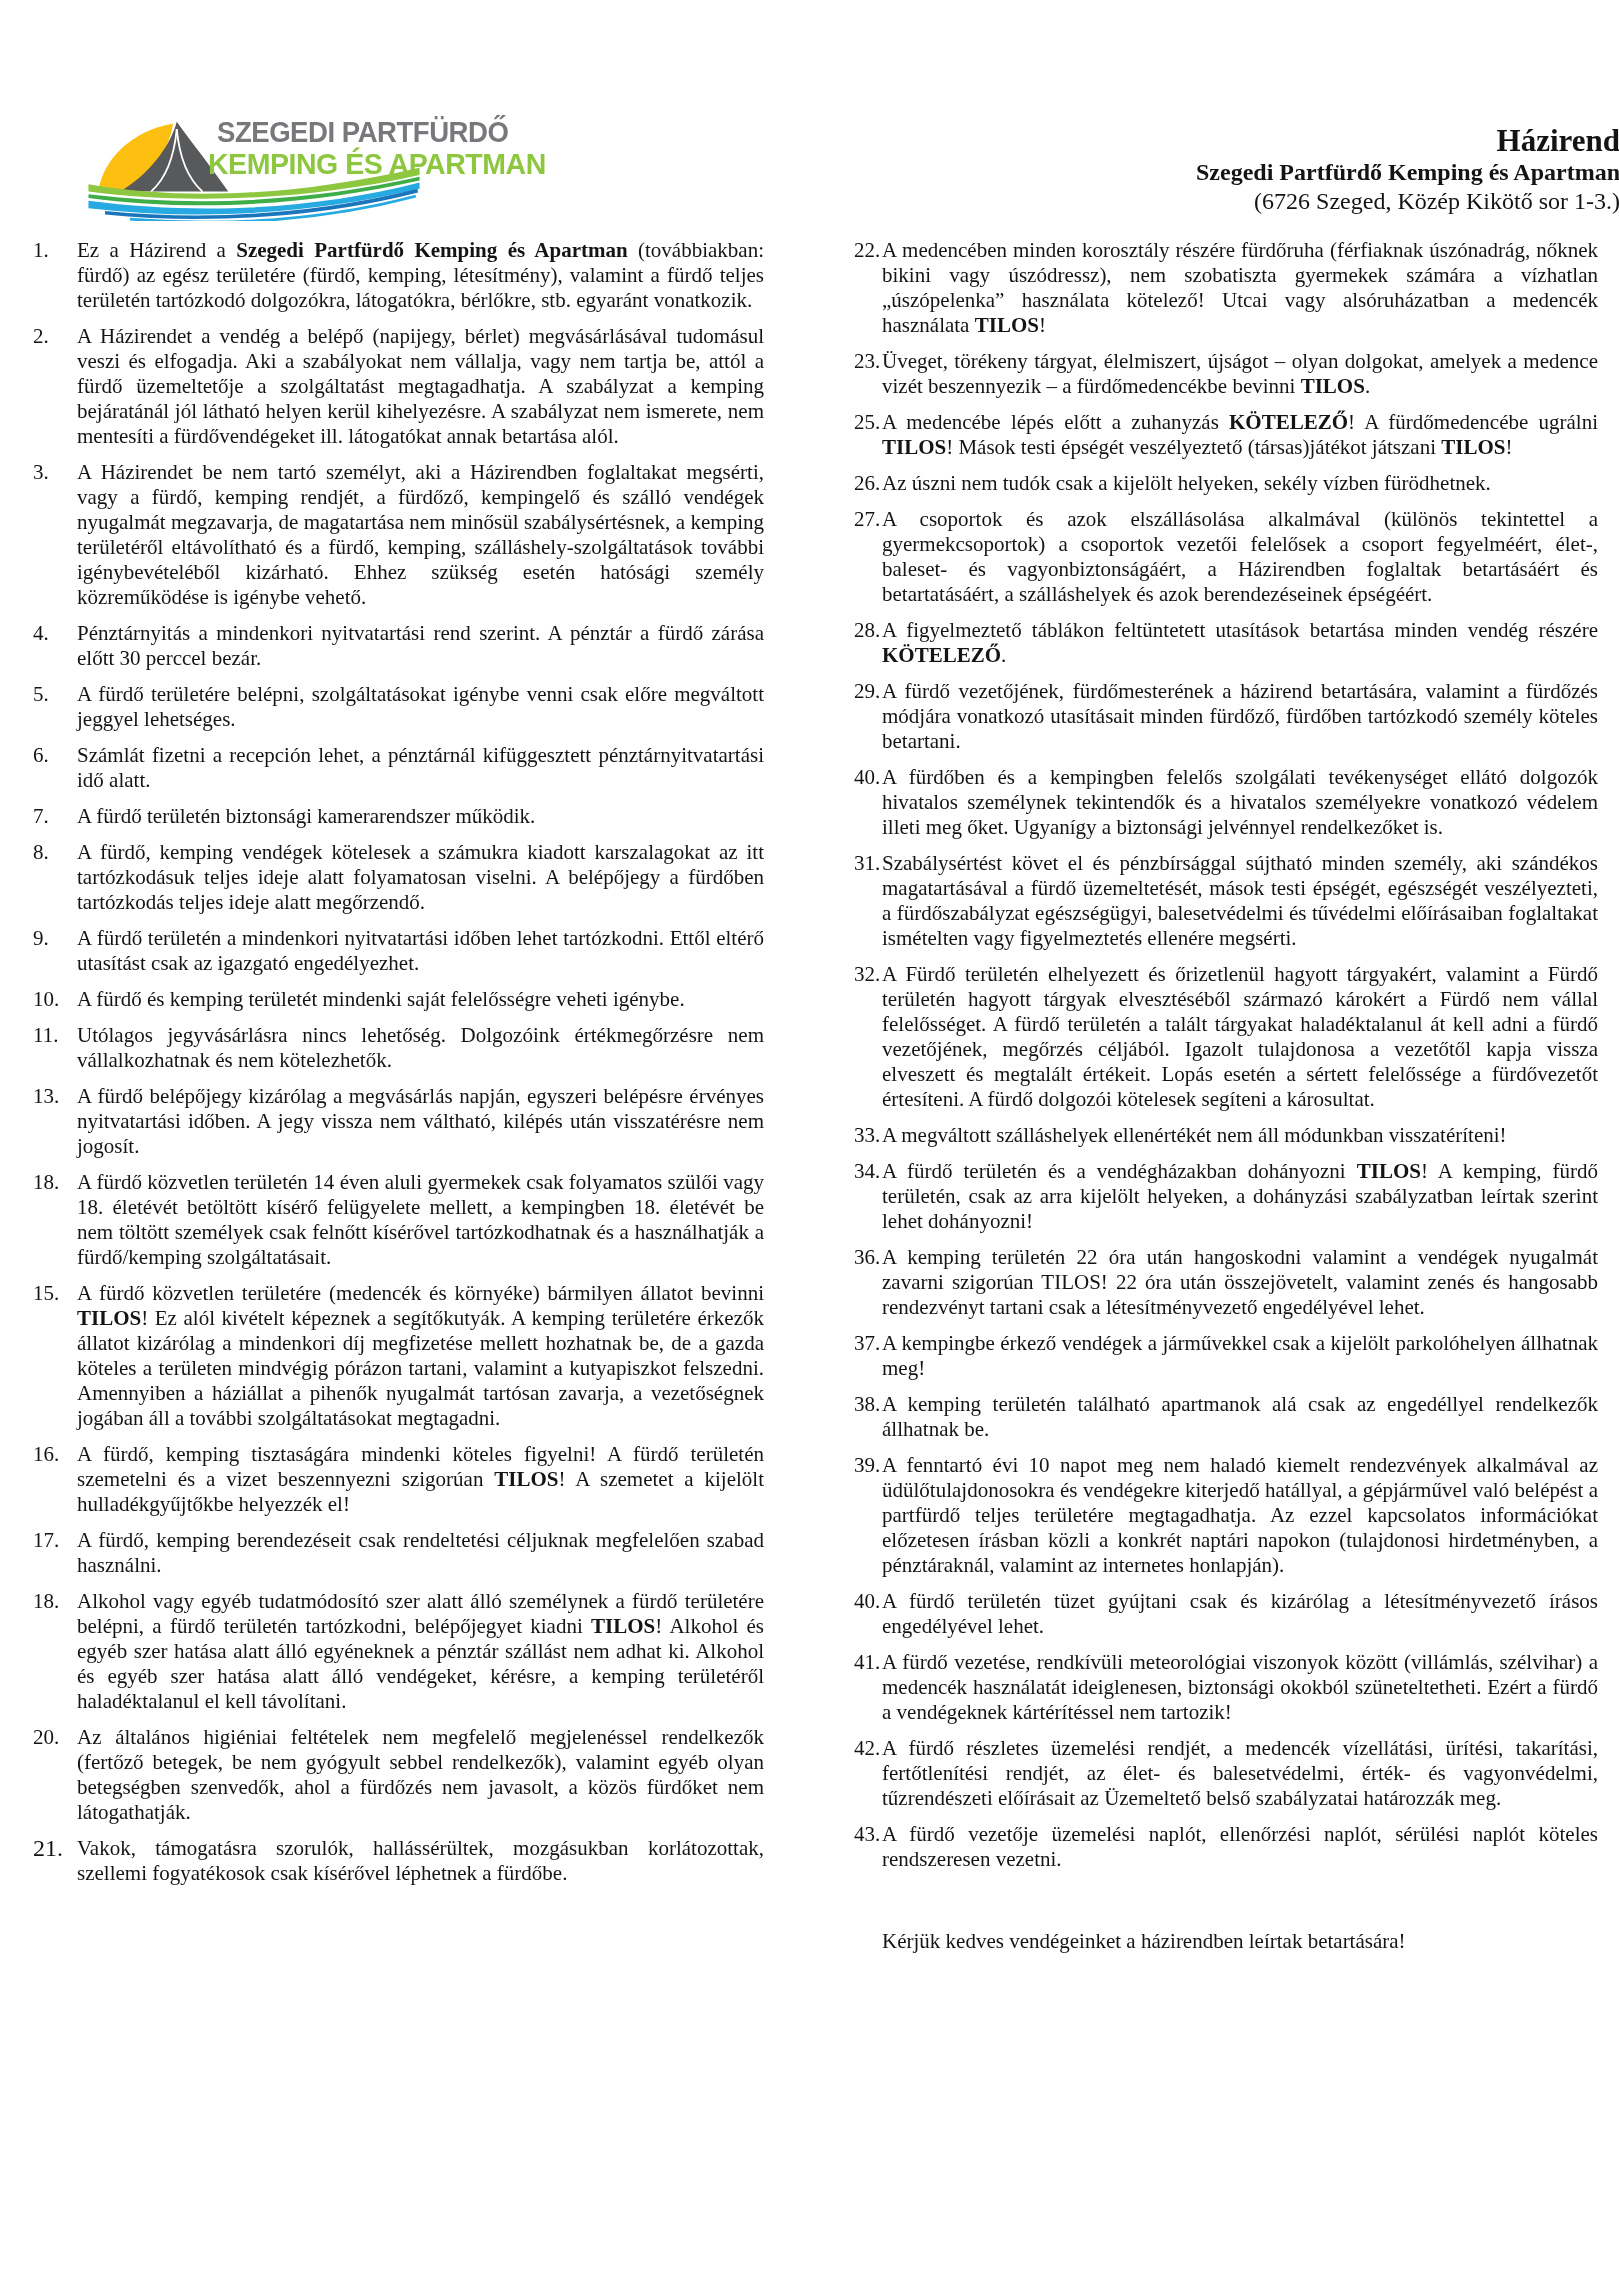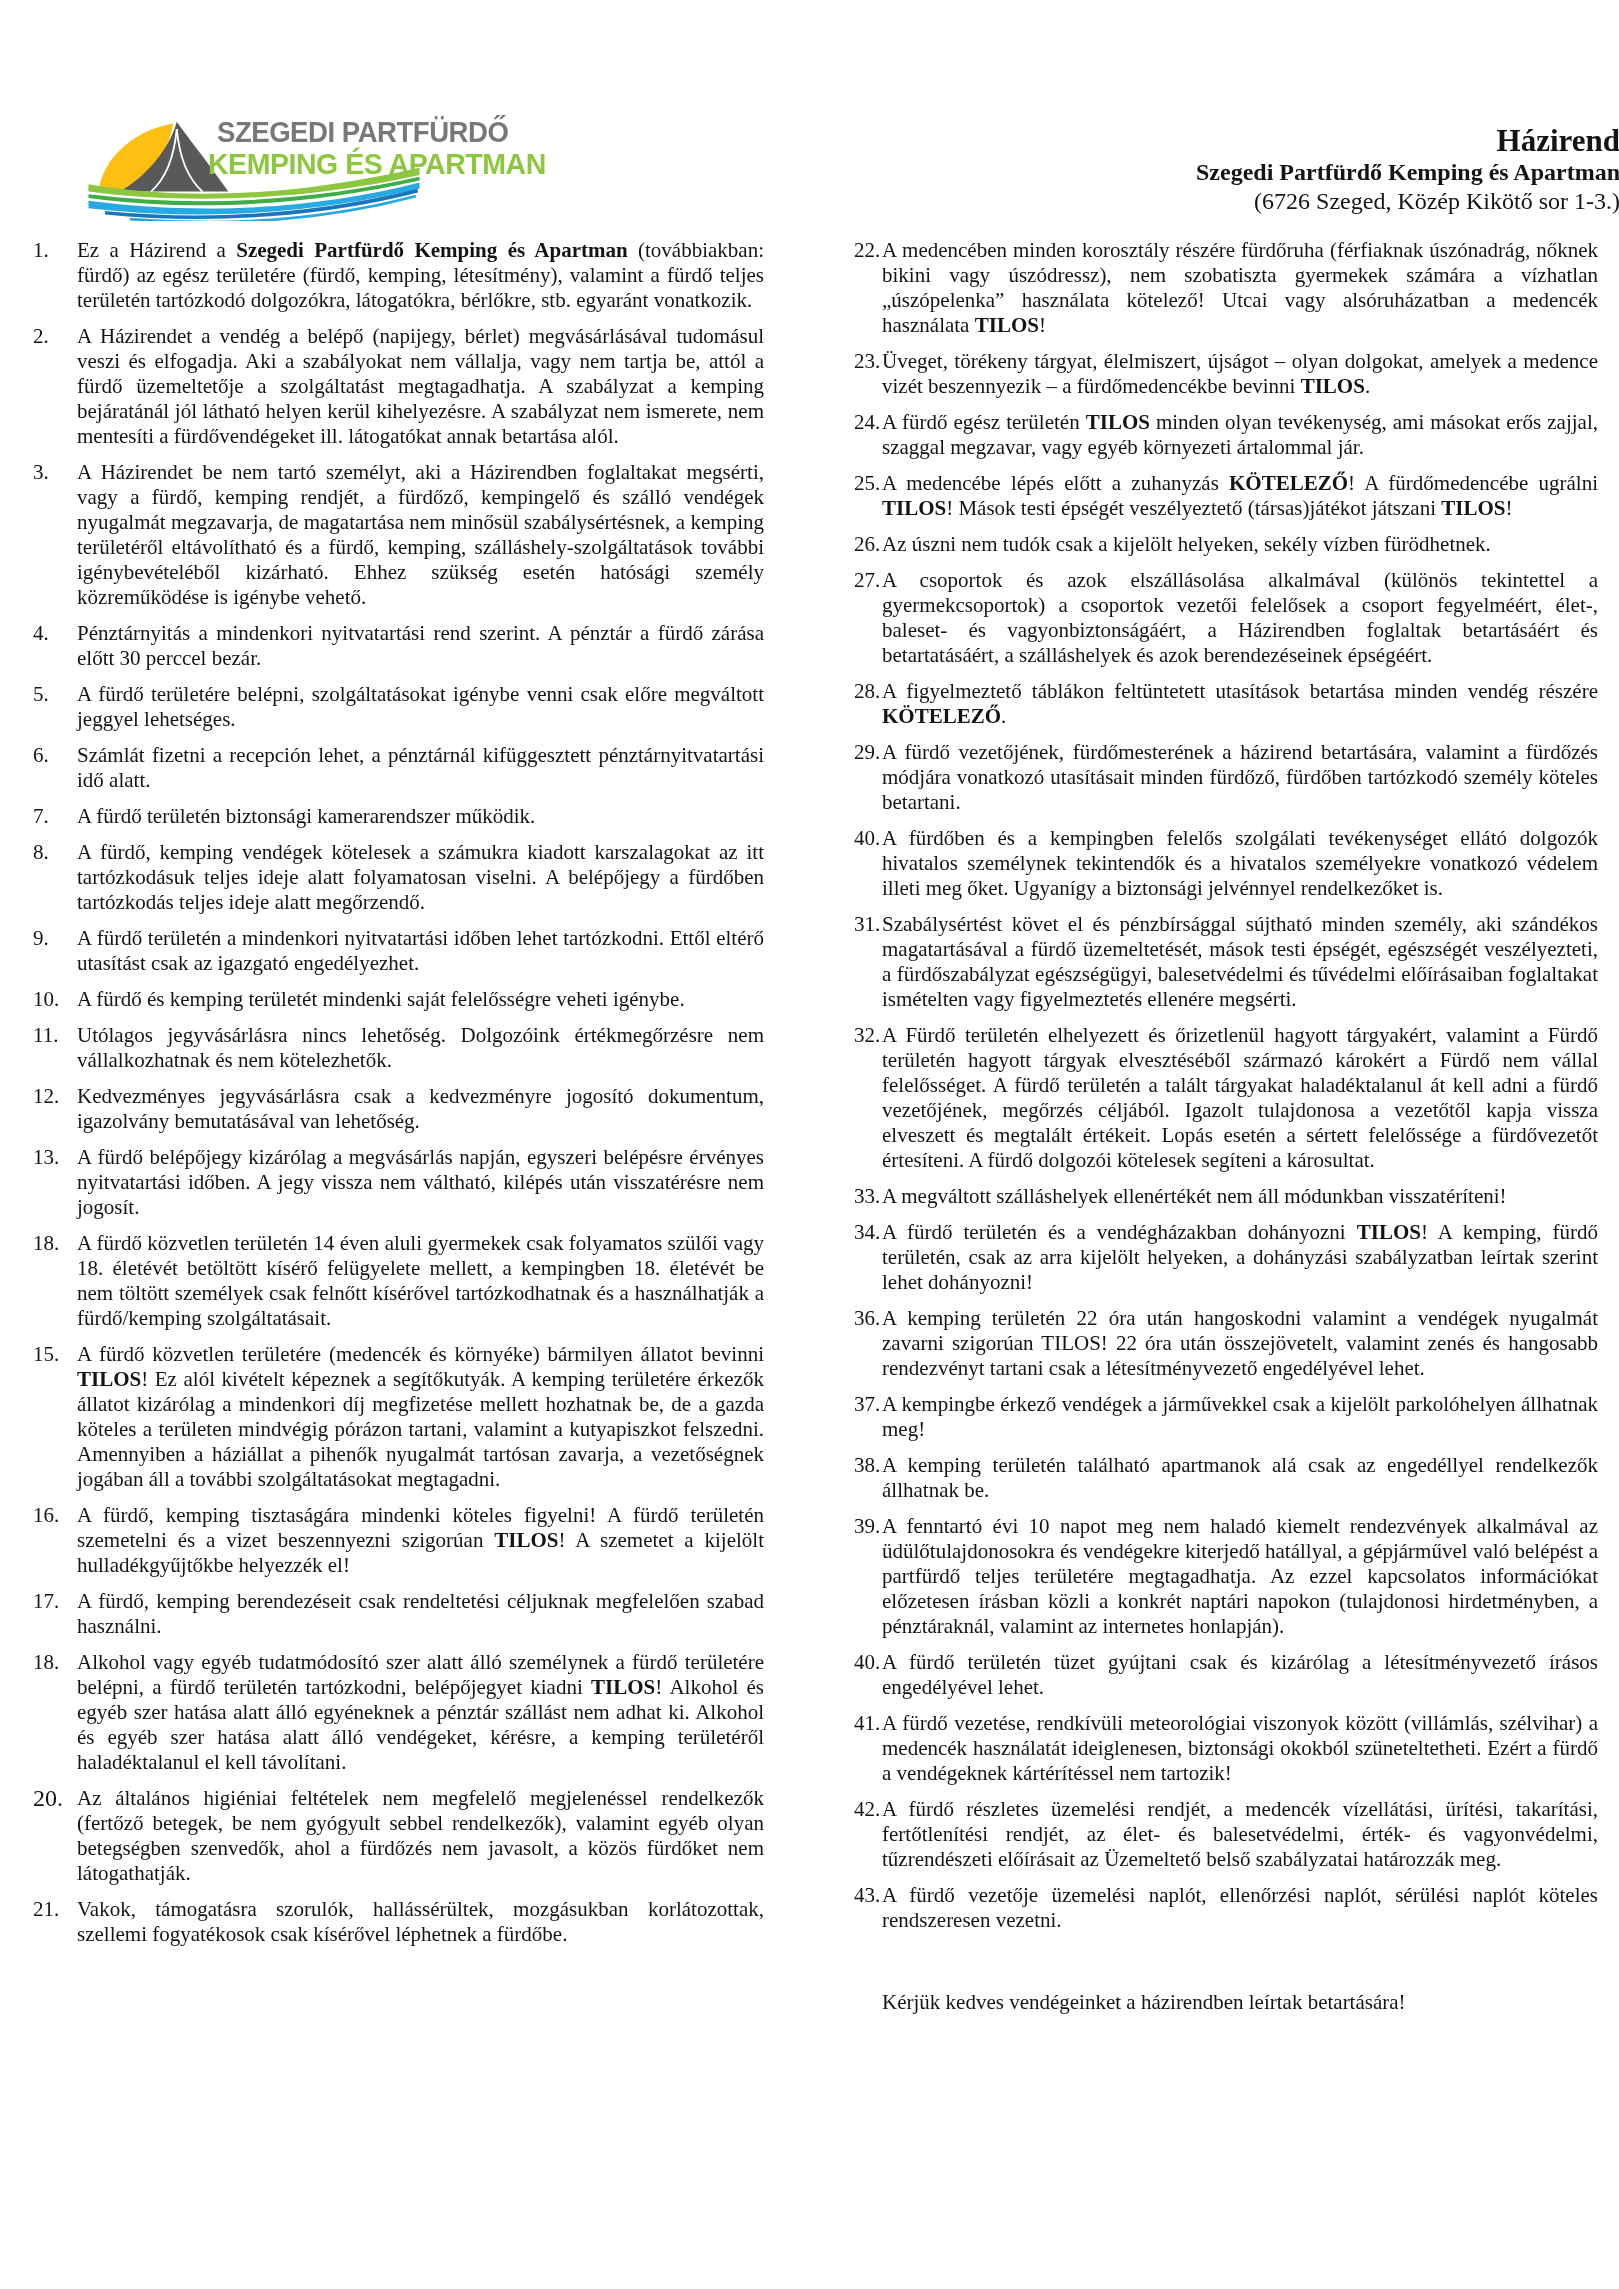--- a/index.html
+++ b/index.html
@@ -78,35 +78,33 @@
       <div class="rule"><span class="num">2.</span><span>A Házirendet a vendég a belépő (napijegy, bérlet) megvásárlásával tudomásul veszi és elfogadja. Aki a szabályokat nem vállalja, vagy nem tartja be, attól a fürdő üzemeltetője a szolgáltatást megtagadhatja. A szabályzat a kemping bejáratánál jól látható helyen kerül kihelyezésre. A szabályzat nem ismerete, nem mentesíti a fürdővendégeket ill. látogatókat annak betartása alól.</span></div>
       <div class="rule"><span class="num">3.</span><span>A Házirendet be nem tartó személyt, aki a Házirendben foglaltakat megsérti, vagy a fürdő, kemping rendjét, a fürdőző, kempingelő és szálló vendégek nyugalmát megzavarja, de magatartása nem minősül szabálysértésnek, a kemping területéről eltávolítható és a fürdő, kemping, szálláshely-szolgáltatások további igénybevételéből kizárható. Ehhez szükség esetén hatósági személy közreműködése is igénybe vehető.</span></div>
       <div class="rule"><span class="num">4.</span><span>Pénztárnyitás a mindenkori nyitvatartási rend szerint. A pénztár a fürdő zárása előtt 30 perccel bezár.</span></div>
       <div class="rule"><span class="num">5.</span><span>A fürdő területére belépni, szolgáltatásokat igénybe venni csak előre megváltott jeggyel lehetséges.</span></div>
       <div class="rule"><span class="num">6.</span><span>Számlát fizetni a recepción lehet, a pénztárnál kifüggesztett pénztárnyitvatartási idő alatt.</span></div>
       <div class="rule"><span class="num">7.</span><span>A fürdő területén biztonsági kamerarendszer működik.</span></div>
       <div class="rule"><span class="num">8.</span><span>A fürdő, kemping vendégek kötelesek a számukra kiadott karszalagokat az itt tartózkodásuk teljes ideje alatt folyamatosan viselni. A belépőjegy a fürdőben tartózkodás teljes ideje alatt megőrzendő.</span></div>
       <div class="rule"><span class="num">9.</span><span>A fürdő területén a mindenkori nyitvatartási időben lehet tartózkodni. Ettől eltérő utasítást csak az igazgató engedélyezhet.</span></div>
       <div class="rule"><span class="num">10.</span><span>A fürdő és kemping területét mindenki saját felelősségre veheti igénybe.</span></div>
       <div class="rule"><span class="num">11.</span><span>Utólagos jegyvásárlásra nincs lehetőség. Dolgozóink értékmegőrzésre nem vállalkozhatnak és nem kötelezhetők.</span></div>
-      <div class="rule"><span class="num">12.</span><span>Kedvezményes jegyvásárlásra csak a kedvezményre jogosító dokumentum, igazolvány bemutatásával van lehetőség.</span></div>
       <div class="rule"><span class="num">13.</span><span>A fürdő belépőjegy kizárólag a megvásárlás napján, egyszeri belépésre érvényes nyitvatartási időben. A jegy vissza nem váltható, kilépés után visszatérésre nem jogosít.</span></div>
       <div class="rule"><span class="num">18.</span><span>A fürdő közvetlen területén 14 éven aluli gyermekek csak folyamatos szülői vagy 18. életévét betöltött kísérő felügyelete mellett, a kempingben 18. életévét be nem töltött személyek csak felnőtt kísérővel tartózkodhatnak és a használhatják a fürdő/kemping szolgáltatásait.</span></div>
       <div class="rule"><span class="num">15.</span><span>A fürdő közvetlen területére (medencék és környéke) bármilyen állatot bevinni <b>TILOS</b>! Ez alól kivételt képeznek a segítőkutyák. A kemping területére érkezők állatot kizárólag a mindenkori díj megfizetése mellett hozhatnak be, de a gazda köteles a területen mindvégig pórázon tartani, valamint a kutyapiszkot felszedni. Amennyiben a háziállat a pihenők nyugalmát tartósan zavarja, a vezetőségnek jogában áll a további szolgáltatásokat megtagadni.</span></div>
       <div class="rule"><span class="num">16.</span><span>A fürdő, kemping tisztaságára mindenki köteles figyelni! A fürdő területén szemetelni és a vizet beszennyezni szigorúan <b>TILOS</b>! A szemetet a kijelölt hulladékgyűjtőkbe helyezzék el!</span></div>
       <div class="rule"><span class="num">17.</span><span>A fürdő, kemping berendezéseit csak rendeltetési céljuknak megfelelően szabad használni.</span></div>
       <div class="rule"><span class="num">18.</span><span>Alkohol vagy egyéb tudatmódosító szer alatt álló személynek a fürdő területére belépni, a fürdő területén tartózkodni, belépőjegyet kiadni <b>TILOS</b>! Alkohol és egyéb szer hatása alatt álló egyéneknek a pénztár szállást nem adhat ki. Alkohol és egyéb szer hatása alatt álló vendégeket, kérésre, a kemping területéről haladéktalanul el kell távolítani.</span></div>
       <div class="rule"><span class="num">20.</span><span>Az általános higiéniai feltételek nem megfelelő megjelenéssel rendelkezők (fertőző betegek, be nem gyógyult sebbel rendelkezők), valamint egyéb olyan betegségben szenvedők, ahol a fürdőzés nem javasolt, a közös fürdőket nem látogathatják.</span></div>
       <div class="rule"><span class="num">21.</span><span>Vakok, támogatásra szorulók, hallássérültek, mozgásukban korlátozottak, szellemi fogyatékosok csak kísérővel léphetnek a fürdőbe.</span></div>
     </div>
 
   <div class="col col-right">
   <div class="rule"><span class="num">22.</span><span>A medencében minden korosztály részére fürdőruha (férfiaknak úszónadrág, nőknek bikini vagy úszódressz), nem szobatiszta gyermekek számára a vízhatlan „úszópelenka” használata kötelező! Utcai vagy alsóruházatban a medencék használata <b>TILOS</b>!</span></div>
       <div class="rule"><span class="num">23.</span><span>Üveget, törékeny tárgyat, élelmiszert, újságot – olyan dolgokat, amelyek a medence vizét beszennyezik – a fürdőmedencékbe bevinni <b>TILOS</b>.</span></div>
-      <div class="rule"><span class="num">24.</span><span>A fürdő egész területén <b>TILOS</b> minden olyan tevékenység, ami másokat erős zajjal, szaggal megzavar, vagy egyéb környezeti ártalommal jár.</span></div>
       <div class="rule"><span class="num">25.</span><span>A medencébe lépés előtt a zuhanyzás <b>KÖTELEZŐ</b>! A fürdőmedencébe ugrálni <b>TILOS</b>! Mások testi épségét veszélyeztető (társas)játékot játszani <b>TILOS</b>!</span></div>
       <div class="rule"><span class="num">26.</span><span>Az úszni nem tudók csak a kijelölt helyeken, sekély vízben fürödhetnek.</span></div>
       <div class="rule"><span class="num">27.</span><span>A csoportok és azok elszállásolása alkalmával (különös tekintettel a gyermekcsoportok) a csoportok vezetői felelősek a csoport fegyelméért, élet-, baleset- és vagyonbiztonságáért, a Házirendben foglaltak betartásáért és betartatásáért, a szálláshelyek és azok berendezéseinek épségéért.</span></div>
       <div class="rule"><span class="num">28.</span><span>A figyelmeztető táblákon feltüntetett utasítások betartása minden vendég részére <b>KÖTELEZŐ</b>.</span></div>
       <div class="rule"><span class="num">29.</span><span>A fürdő vezetőjének, fürdőmesterének a házirend betartására, valamint a fürdőzés módjára vonatkozó utasításait minden fürdőző, fürdőben tartózkodó személy köteles betartani.</span></div>
       <div class="rule"><span class="num">40.</span><span>A fürdőben és a kempingben felelős szolgálati tevékenységet ellátó dolgozók hivatalos személynek tekintendők és a hivatalos személyekre vonatkozó védelem illeti meg őket. Ugyanígy a biztonsági jelvénnyel rendelkezőket is.</span></div>
       <div class="rule"><span class="num">31.</span><span>Szabálysértést követ el és pénzbírsággal sújtható minden személy, aki szándékos magatartásával a fürdő üzemeltetését, mások testi épségét, egészségét veszélyezteti, a fürdőszabályzat egészségügyi, balesetvédelmi és tűvédelmi előírásaiban foglaltakat ismételten vagy figyelmeztetés ellenére megsérti.</span></div>
       <div class="rule"><span class="num">32.</span><span>A Fürdő területén elhelyezett és őrizetlenül hagyott tárgyakért, valamint a Fürdő területén hagyott tárgyak elvesztéséből származó károkért a Fürdő nem vállal felelősséget. A fürdő területén a talált tárgyakat haladéktalanul át kell adni a fürdő vezetőjének, megőrzés céljából. Igazolt tulajdonosa a vezetőtől kapja vissza elveszett és megtalált értékeit. Lopás esetén a sértett felelőssége a fürdővezetőt értesíteni. A fürdő dolgozói kötelesek segíteni a károsultat.</span></div>
       <div class="rule"><span class="num">33.</span><span>A megváltott szálláshelyek ellenértékét nem áll módunkban visszatéríteni!</span></div>
       <div class="rule"><span class="num">34.</span><span>A fürdő területén és a vendégházakban dohányozni <b>TILOS</b>! A kemping, fürdő területén, csak az arra kijelölt helyeken, a dohányzási szabályzatban leírtak szerint lehet dohányozni!</span></div>

